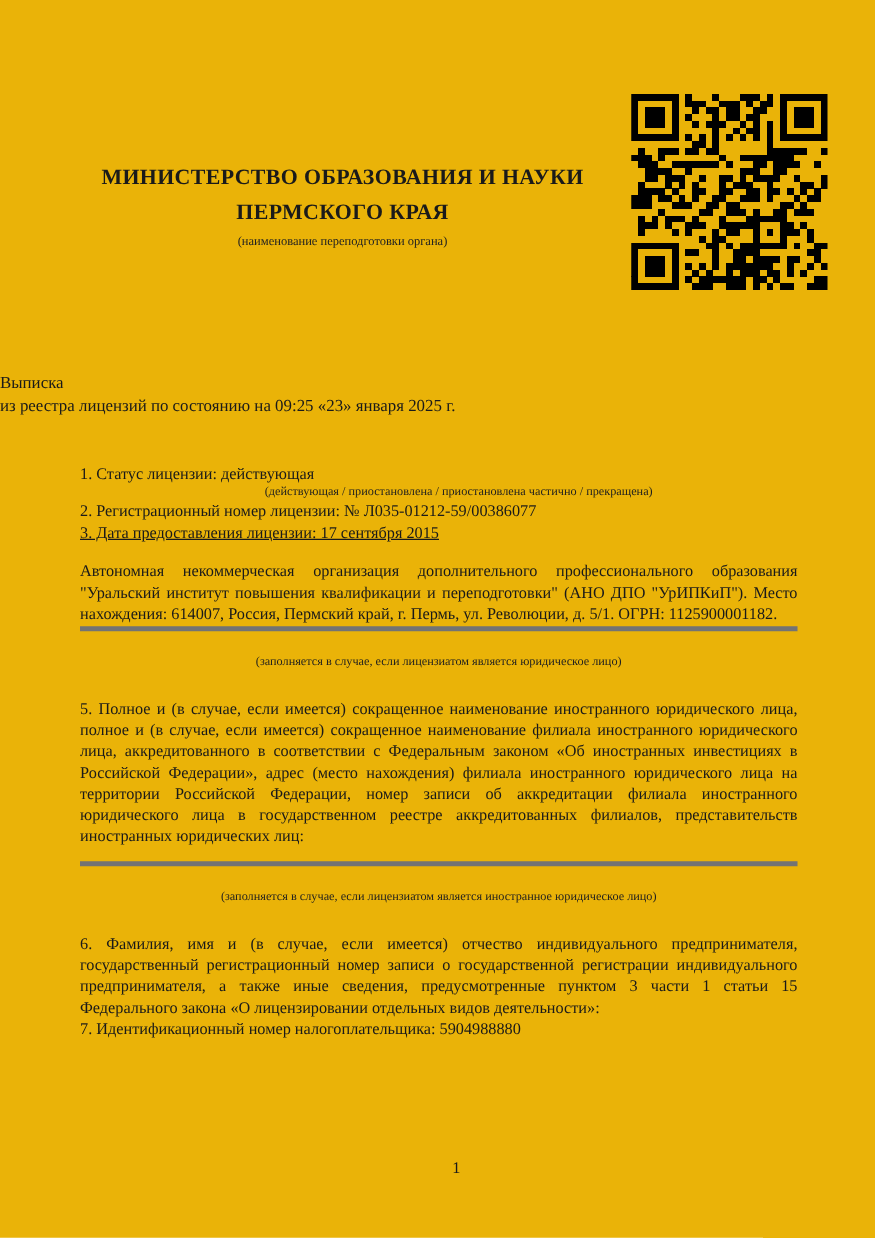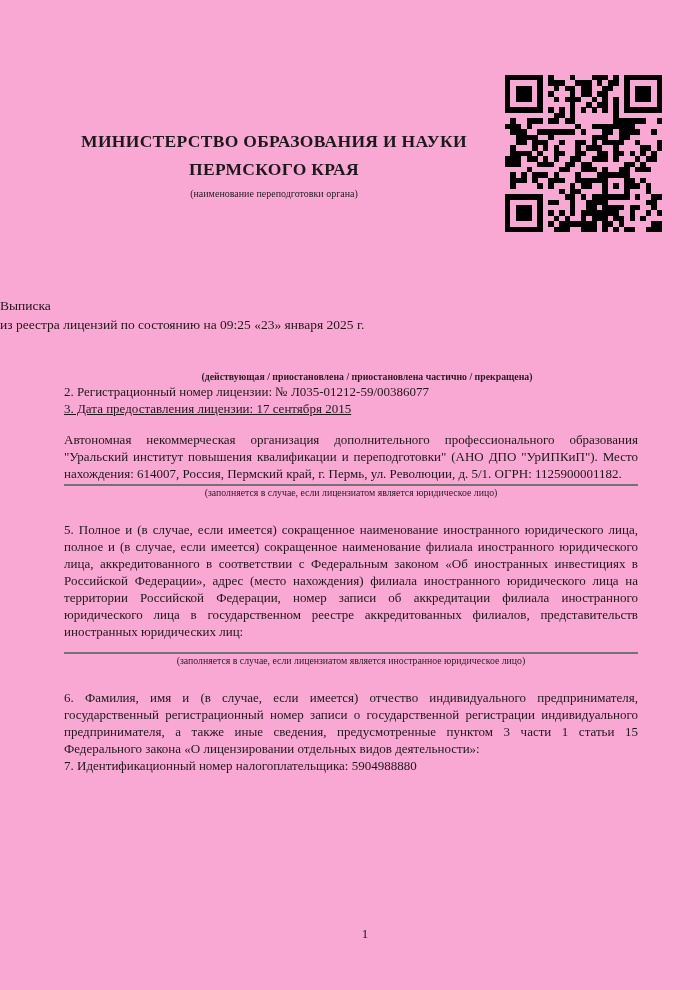--- a/index.html
+++ b/index.html
@@ -7,21 +7,21 @@
   html, body { margin: 0; padding: 0; }
   body {
     width: 700px; height: 990px;
     background: #ffffff;
     font-family: "Liberation Serif", "DejaVu Serif", serif;
     color: #1a1a1a;
   }
   .page {
     position: relative;
     width: 700px; height: 990px;
-    background: #f9a8d4;
+    background: #eab308;
     overflow: hidden;
   }
   
   .ministry-block {
     position: absolute;
     left: 64px; top: 128px;
     width: 420px;
     text-align: center;
   }
   .ministry-line {
@@ -64,25 +64,24 @@
     text-justify: inter-word;
   }
   .hint {
     font-size: 9.8px;
     line-height: 13px;
     text-align: center;
     color: #1f1f1f;
   }
   .hint-status {
     padding-left: 32px;
-    font-weight: bold;
   }
   .rule-box {
-    border-top: 2px solid #737373;
-    padding-top: 0;
+    border-top: 4px solid #737373;
+    padding-top: 18px;
   }
   .mt-item2 { margin-top: 24px; }
   .mt-item3 { margin-top: 16px; text-decoration: underline; }
   .mt-item4 { margin-top: 14px; }
   .rule-mt-small { margin-top: 2px; }
   .mt-item5 { margin-top: 22px; }
   .rule-mt-5 { margin-top: 12px; }
   .mt-item6 { margin-top: 22px; }
   .rule-mt-6 { margin-top: 8px; }
   .mt-item7 { margin-top: 26px; }
@@ -528,20 +527,21 @@
     </svg>
 
   <div class="doc-title">
     <div>Выписка</div>
     <div>из реестра лицензий по состоянию на 09:25 «23» января 2025 г.</div>
   </div>
 
   <div class="items">
 
     <div>
+      <p>1. Статус лицензии: действующая</p>
       <p class="hint hint-status">(действующая / приостановлена / приостановлена частично / прекращена)</p>
     </div>
 
     <p class="mt-item2">2. Регистрационный номер лицензии: № Л035-01212-59/00386077</p>
 
     <p class="mt-item3">3. Дата предоставления лицензии: 17 сентября 2015</p>
 
     <div class="mt-item4">
       <p class="just">Автономная некоммерческая организация дополнительного профессионального образования "Уральский институт повышения квалификации и переподготовки" (АНО ДПО "УрИПКиП"). Место нахождения: 614007, Россия, Пермский край, г. Пермь, ул. Революции, д. 5/1. ОГРН: 1125900001182.</p>
       <div class="rule-box rule-mt-small">

